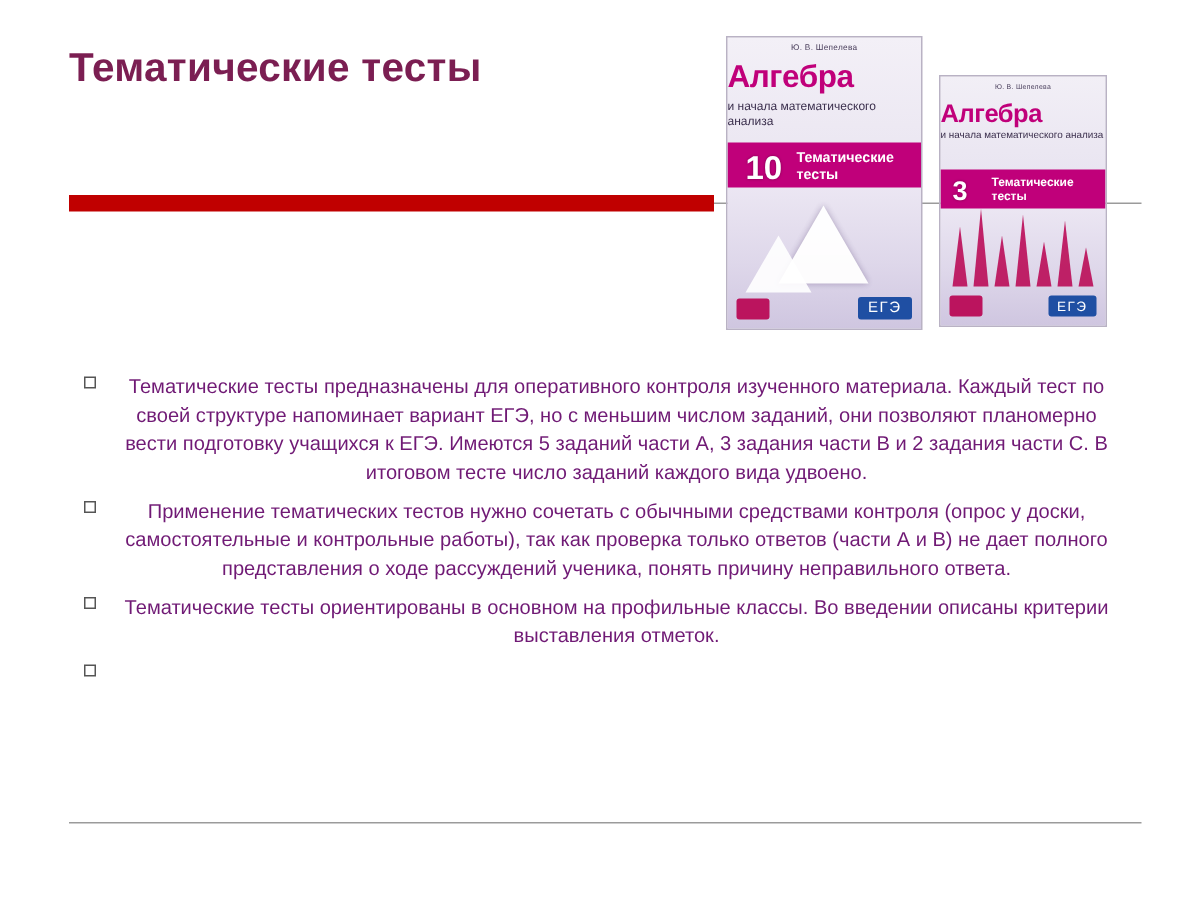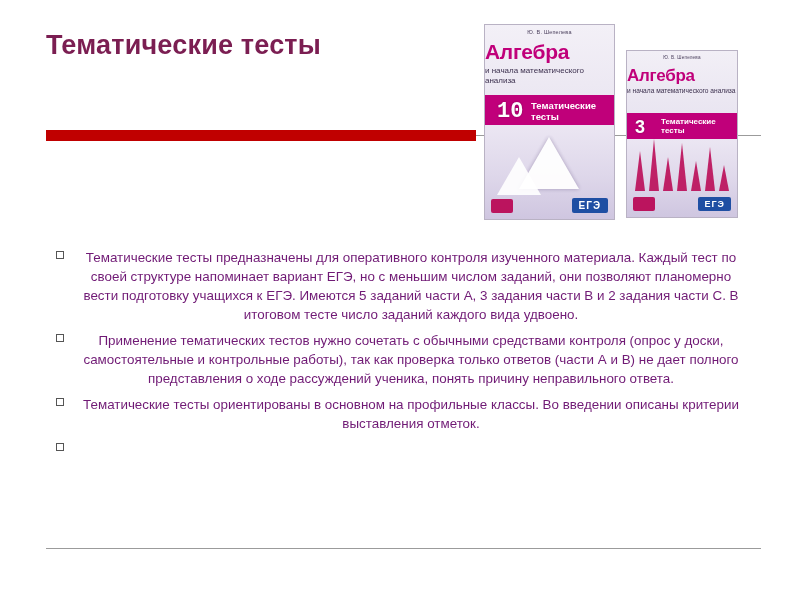--- a/index.html
+++ b/index.html
@@ -115,21 +115,20 @@
     position: absolute;
     font-weight: bold;
     color: #ffffff;
   }
   .book-a .book-grade {
     left: 12px;
     top: 74px;
     font-size: 22px;
     color: #ffffff;
     text-shadow: 0 0 2px rgba(0,0,0,.35);
-    font-family: Liberation Mono, monospace;
   }
   .book-b .book-grade {
     left: 8px;
     top: 66px;
     font-size: 18px;
     color: #ffffff;
     text-shadow: 0 0 2px rgba(0,0,0,.35);
   }
 
   .grade-band {
@@ -203,21 +202,21 @@
     left: 12px;
     bottom: 24px;
     opacity: .9;
   }
   .ege-badge {
     position: absolute;
     right: 6px;
     bottom: 6px;
     background: #1f4fa3;
     color: #ffffff;
-    font-weight: bold;
+    font-weight: normal;
     font-size: 10px;
     padding: 2px 7px;
     border-radius: 2px;
     letter-spacing: 1px;
   }
   .book-b .ege-badge { font-size: 9px; padding: 2px 6px; }
   .pub-mark {
     position: absolute;
     left: 6px;
     bottom: 6px;

